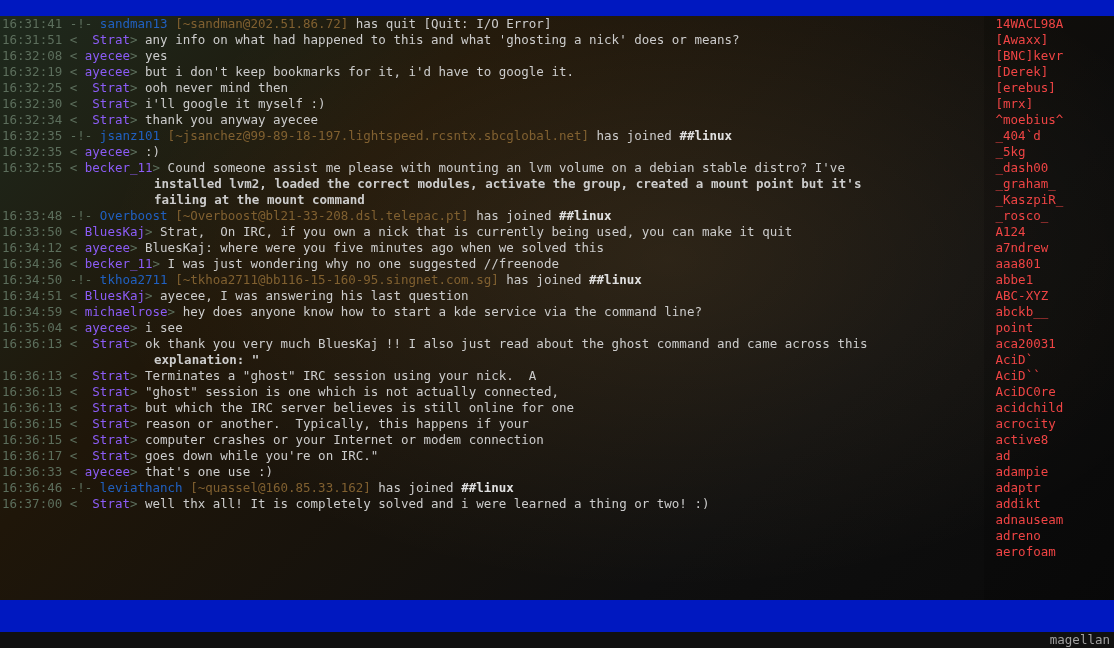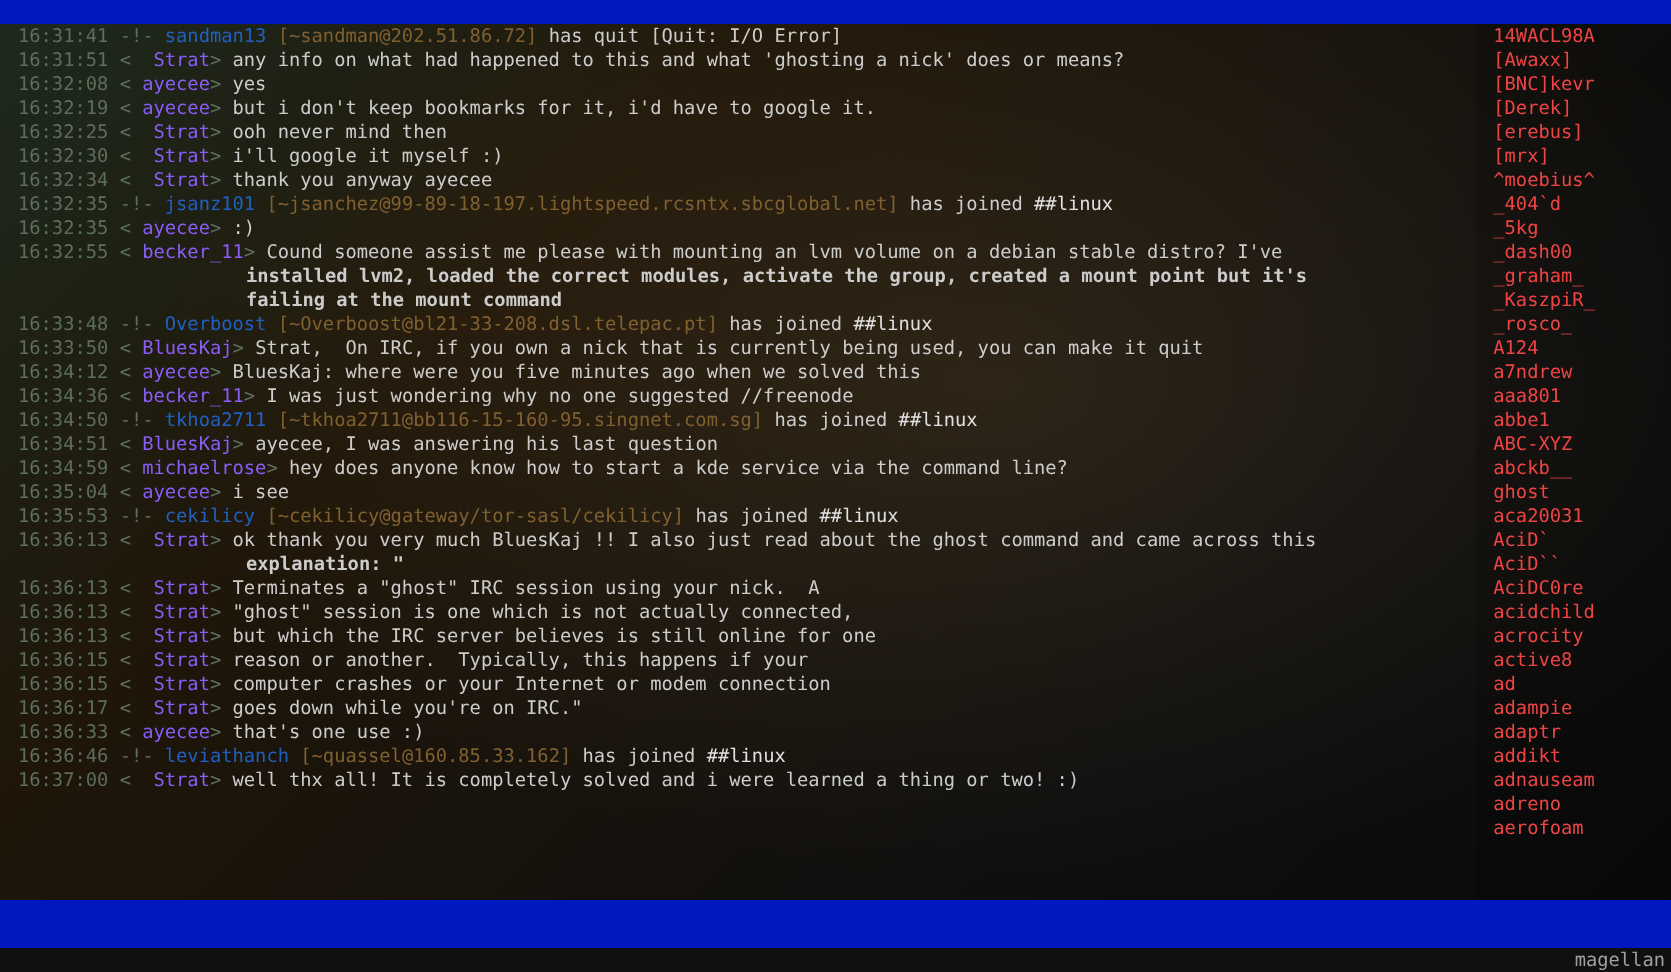--- a/index.html
+++ b/index.html
@@ -17,30 +17,30 @@
   }
   .topic {
     background: #0018c0; color: #ffffff; font-weight: bold;
     height: 16px; white-space: pre; overflow: hidden;
   }
   .main {
     position: absolute; top: 16px; left: 0; right: 0; bottom: 48px;
     display: flex;
   }
   .log {
-    flex: 1; overflow: hidden; padding-left: 12px;
+    flex: 1; overflow: hidden; padding-left: 2px;
   }
   .row { white-space: pre; height: 16px; }
   .row.cont { padding-left: 152px; font-weight: bold; }
   .ts   { color: #5c6e5c; }
   .sep  { color: #5c6e5c; }
   .nick { color: #8b5cf6; }
   .sysnick { color: #2060c0; }
   .host { color: #806030; }
-  .chan { color: #e0e0e0; font-weight: normal; }
+  .chan { color: #e0e0e0; font-weight: bold; }
   .msg  { color: #cccccc; }
   .nicklist {
     width: 130px; padding-left: 4px; overflow: hidden;
     background: rgba(0,0,0,0.15);
   }
   .nicklist div { color: #ef4444; height: 16px; white-space: pre; }
   .statusbar {
     position: absolute; height: 16px; left: 0; right: 0;
     background: #0018c0; color: #ffffff; white-space: pre; overflow: hidden;
   }
@@ -76,21 +76,20 @@
       <div class="row cont"><span class="msg">installed lvm2, loaded the correct modules, activate the group, created a mount point but it's</span></div>
       <div class="row cont"><span class="msg">failing at the mount command</span></div>
       <div class="row"><span class="ts">16:33:48</span> <span class="sep">-!-</span> <span class="sysnick">Overboost</span> <span class="host">[~Overboost@bl21-33-208.dsl.telepac.pt]</span> <span class="msg">has joined <span class="chan">##linux</span></span></div>
       <div class="row"><span class="ts">16:33:50</span> <span class="sep">&lt;</span> <span class="nick">BluesKaj</span><span class="sep">&gt;</span> <span class="msg">Strat,  On IRC, if you own a nick that is currently being used, you can make it quit</span></div>
       <div class="row"><span class="ts">16:34:12</span> <span class="sep">&lt;</span> <span class="nick">ayecee</span><span class="sep">&gt;</span> <span class="msg">BluesKaj: where were you five minutes ago when we solved this</span></div>
       <div class="row"><span class="ts">16:34:36</span> <span class="sep">&lt;</span> <span class="nick">becker_11</span><span class="sep">&gt;</span> <span class="msg">I was just wondering why no one suggested //freenode</span></div>
       <div class="row"><span class="ts">16:34:50</span> <span class="sep">-!-</span> <span class="sysnick">tkhoa2711</span> <span class="host">[~tkhoa2711@bb116-15-160-95.singnet.com.sg]</span> <span class="msg">has joined <span class="chan">##linux</span></span></div>
       <div class="row"><span class="ts">16:34:51</span> <span class="sep">&lt;</span> <span class="nick">BluesKaj</span><span class="sep">&gt;</span> <span class="msg">ayecee, I was answering his last question</span></div>
       <div class="row"><span class="ts">16:34:59</span> <span class="sep">&lt;</span> <span class="nick">michaelrose</span><span class="sep">&gt;</span> <span class="msg">hey does anyone know how to start a kde service via the command line?</span></div>
       <div class="row"><span class="ts">16:35:04</span> <span class="sep">&lt;</span> <span class="nick">ayecee</span><span class="sep">&gt;</span> <span class="msg">i see</span></div>
-      <div class="row"><span class="ts">16:35:53</span> <span class="sep">-!-</span> <span class="sysnick">cekilicy</span> <span class="host">[~cekilicy@gateway/tor-sasl/cekilicy]</span> <span class="msg">has joined <span class="chan">##linux</span></span></div>
       <div class="row"><span class="ts">16:36:13</span> <span class="sep">&lt;</span> <span class="nick"> Strat</span><span class="sep">&gt;</span> <span class="msg">ok thank you very much BluesKaj !! I also just read about the ghost command and came across this</span></div>
       <div class="row cont"><span class="msg">explanation: "</span></div>
       <div class="row"><span class="ts">16:36:13</span> <span class="sep">&lt;</span> <span class="nick"> Strat</span><span class="sep">&gt;</span> <span class="msg">Terminates a "ghost" IRC session using your nick.  A</span></div>
       <div class="row"><span class="ts">16:36:13</span> <span class="sep">&lt;</span> <span class="nick"> Strat</span><span class="sep">&gt;</span> <span class="msg">"ghost" session is one which is not actually connected,</span></div>
       <div class="row"><span class="ts">16:36:13</span> <span class="sep">&lt;</span> <span class="nick"> Strat</span><span class="sep">&gt;</span> <span class="msg">but which the IRC server believes is still online for one</span></div>
       <div class="row"><span class="ts">16:36:15</span> <span class="sep">&lt;</span> <span class="nick"> Strat</span><span class="sep">&gt;</span> <span class="msg">reason or another.  Typically, this happens if your</span></div>
       <div class="row"><span class="ts">16:36:15</span> <span class="sep">&lt;</span> <span class="nick"> Strat</span><span class="sep">&gt;</span> <span class="msg">computer crashes or your Internet or modem connection</span></div>
       <div class="row"><span class="ts">16:36:17</span> <span class="sep">&lt;</span> <span class="nick"> Strat</span><span class="sep">&gt;</span> <span class="msg">goes down while you're on IRC."</span></div>
       <div class="row"><span class="ts">16:36:33</span> <span class="sep">&lt;</span> <span class="nick">ayecee</span><span class="sep">&gt;</span> <span class="msg">that's one use :)</span></div>
       <div class="row"><span class="ts">16:36:46</span> <span class="sep">-!-</span> <span class="sysnick">leviathanch</span> <span class="host">[~quassel@160.85.33.162]</span> <span class="msg">has joined <span class="chan">##linux</span></span></div>
@@ -109,21 +108,21 @@
       <div> _dash00</div>
       <div> _graham_</div>
       <div> _KaszpiR_</div>
       <div> _rosco_</div>
       <div> A124</div>
       <div> a7ndrew</div>
       <div> aaa801</div>
       <div> abbe1</div>
       <div> ABC-XYZ</div>
       <div> abckb__</div>
-      <div> ghost</div>
+      <div> point</div>
       <div> aca20031</div>
       <div> AciD`</div>
       <div> AciD``</div>
       <div> AciDC0re</div>
       <div> acidchild</div>
       <div> acrocity</div>
       <div> active8</div>
       <div> ad</div>
       <div> adampie</div>
       <div> adaptr</div>

